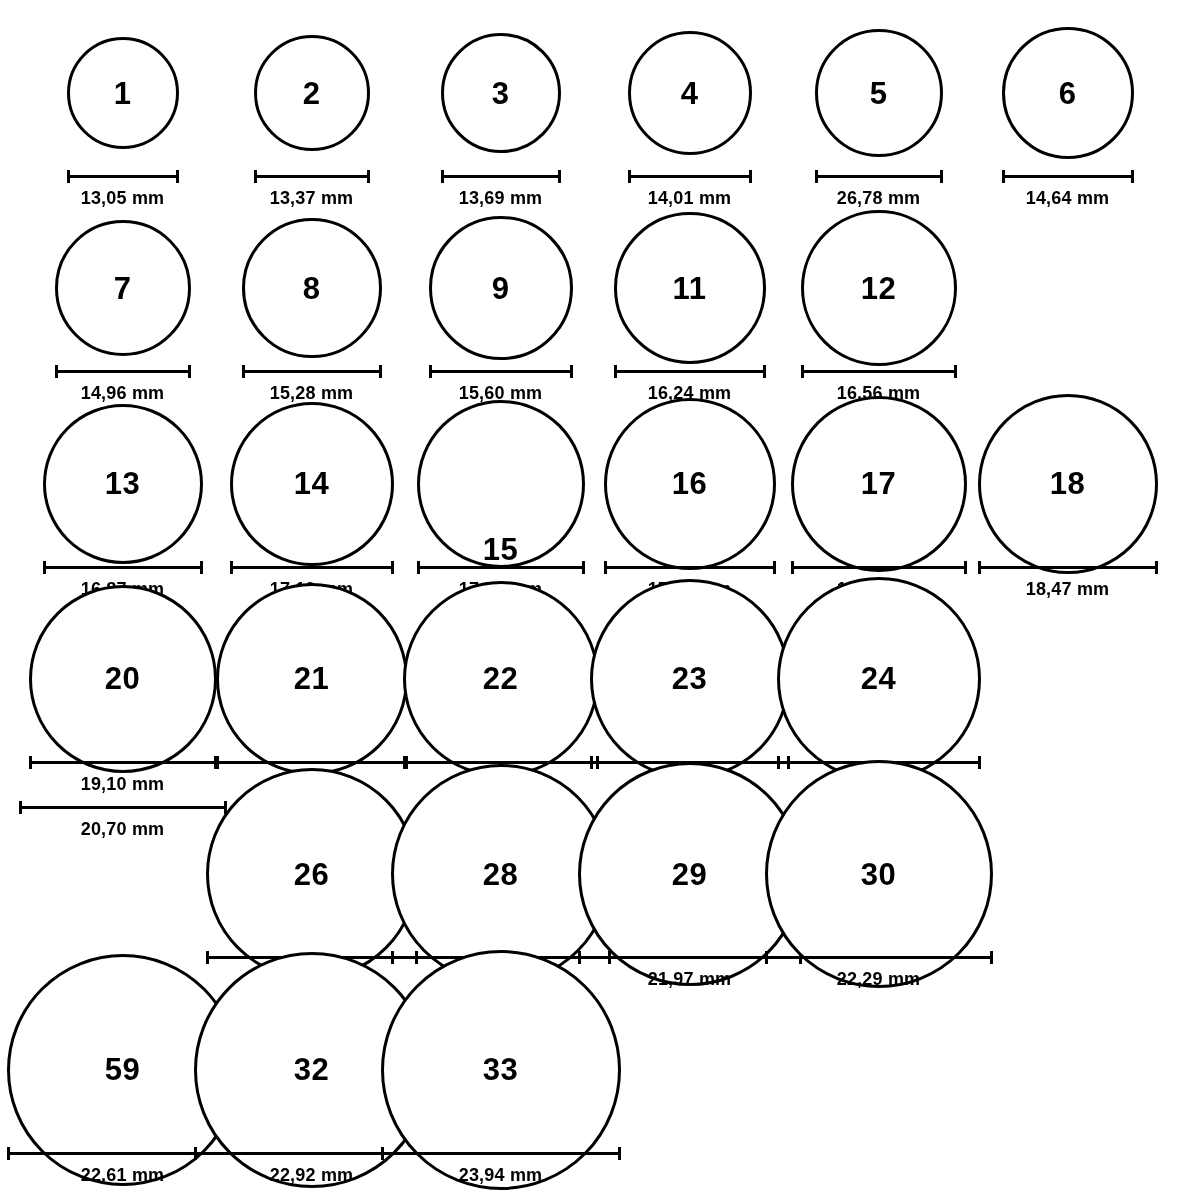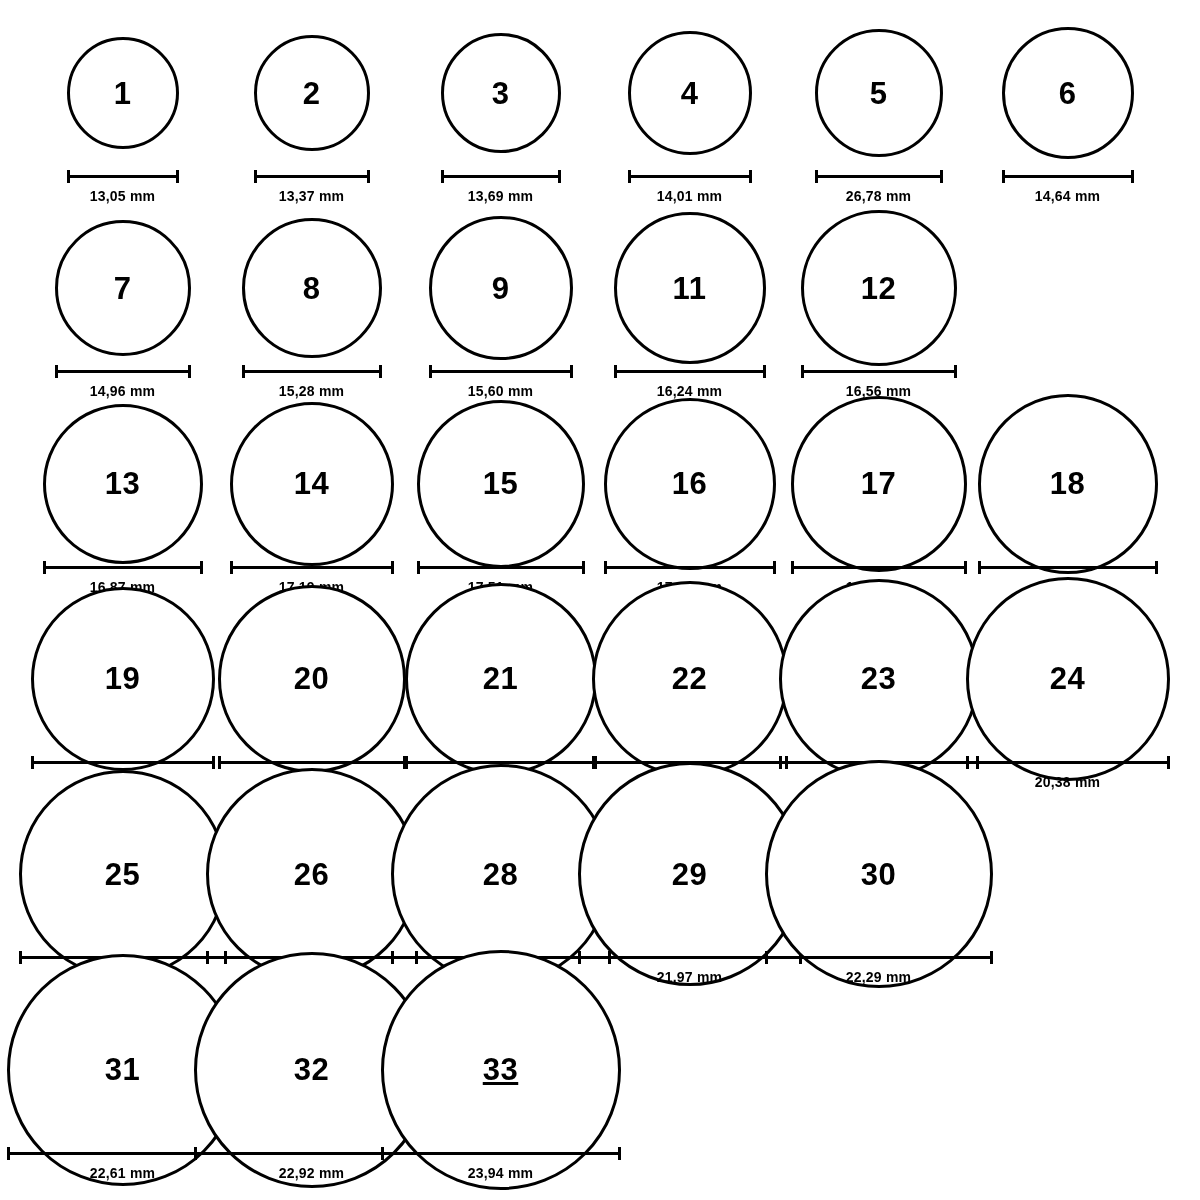--- a/index.html
+++ b/index.html
@@ -78,21 +78,21 @@
     top: 0;
     width: 3px;
     height: 13px;
     background: #000000;
   }
   .measure-bar .tick.left { left: 0; }
   .measure-bar .tick.right { right: 0; }
   .mm-label {
     margin-top: 6px;
     font-weight: bold;
-    font-size: 14px;
+    font-size: 18px;
     letter-spacing: 0.2px;
     white-space: nowrap;
     color: #000000;
   }
 </style>
 </head>
 <body>
 
 <div id="sizer-grid">
     <div class="grid-row">
@@ -264,21 +264,21 @@
         </div>
         <div class="measure-bar" style="width: 164px;">
           <div class="bar-line"></div>
           <div class="tick left"></div>
           <div class="tick right"></div>
         </div>
         <div class="mm-label">17,19 mm</div>
       </div>
       <div class="size-cell">
         <div class="circle-wrap">
-          <div class="ring-circle" style="width: 168px; height: 168px;">
+          <div class="ring-circle" style="width: 168px; height: 168px; align-items: flex-end;">
             <span class="ring-number">15</span>
           </div>
         </div>
         <div class="measure-bar" style="width: 168px;">
           <div class="bar-line"></div>
           <div class="tick left"></div>
           <div class="tick right"></div>
         </div>
         <div class="mm-label">17,51 mm</div>
       </div>
@@ -318,33 +318,20 @@
           <div class="bar-line"></div>
           <div class="tick left"></div>
           <div class="tick right"></div>
         </div>
         <div class="mm-label">18,47 mm</div>
       </div>
     </div>
     <div class="grid-row">
       <div class="size-cell">
         <div class="circle-wrap">
-          <div class="ring-circle" style="width: 184px; height: 184px;">
-            <span class="ring-number">19</span>
-          </div>
-        </div>
-        <div class="measure-bar" style="width: 184px;">
-          <div class="bar-line"></div>
-          <div class="tick left"></div>
-          <div class="tick right"></div>
-        </div>
-        <div class="mm-label">18,78 mm</div>
-      </div>
-      <div class="size-cell">
-        <div class="circle-wrap">
           <div class="ring-circle" style="width: 188px; height: 188px;">
             <span class="ring-number">20</span>
           </div>
         </div>
         <div class="measure-bar" style="width: 188px;">
           <div class="bar-line"></div>
           <div class="tick left"></div>
           <div class="tick right"></div>
         </div>
         <div class="mm-label">19,10 mm</div>
@@ -397,25 +384,20 @@
         <div class="measure-bar" style="width: 204px;">
           <div class="bar-line"></div>
           <div class="tick left"></div>
           <div class="tick right"></div>
         </div>
         <div class="mm-label">20,38 mm</div>
       </div>
     </div>
     <div class="grid-row">
       <div class="size-cell">
-        <div class="circle-wrap">
-          <div class="ring-circle" style="width: 208px; height: 208px;">
-            <span class="ring-number">25</span>
-          </div>
-        </div>
         <div class="measure-bar" style="width: 208px;">
           <div class="bar-line"></div>
           <div class="tick left"></div>
           <div class="tick right"></div>
         </div>
         <div class="mm-label">20,70 mm</div>
       </div>
       <div class="size-cell">
         <div class="circle-wrap">
           <div class="ring-circle" style="width: 212px; height: 212px;">
@@ -466,21 +448,21 @@
           <div class="tick left"></div>
           <div class="tick right"></div>
         </div>
         <div class="mm-label">22,29 mm</div>
       </div>
     </div>
     <div class="grid-row">
       <div class="size-cell">
         <div class="circle-wrap">
           <div class="ring-circle" style="width: 232px; height: 232px;">
-            <span class="ring-number">31</span>
+            <span class="ring-number">59</span>
           </div>
         </div>
         <div class="measure-bar" style="width: 232px;">
           <div class="bar-line"></div>
           <div class="tick left"></div>
           <div class="tick right"></div>
         </div>
         <div class="mm-label">22,61 mm</div>
       </div>
       <div class="size-cell">
@@ -491,21 +473,21 @@
         </div>
         <div class="measure-bar" style="width: 236px;">
           <div class="bar-line"></div>
           <div class="tick left"></div>
           <div class="tick right"></div>
         </div>
         <div class="mm-label">22,92 mm</div>
       </div>
       <div class="size-cell">
         <div class="circle-wrap">
-          <div class="ring-circle" style="width: 240px; height: 240px; text-decoration: underline;">
+          <div class="ring-circle" style="width: 240px; height: 240px;">
             <span class="ring-number">33</span>
           </div>
         </div>
         <div class="measure-bar" style="width: 240px;">
           <div class="bar-line"></div>
           <div class="tick left"></div>
           <div class="tick right"></div>
         </div>
         <div class="mm-label">23,94 mm</div>
       </div>

